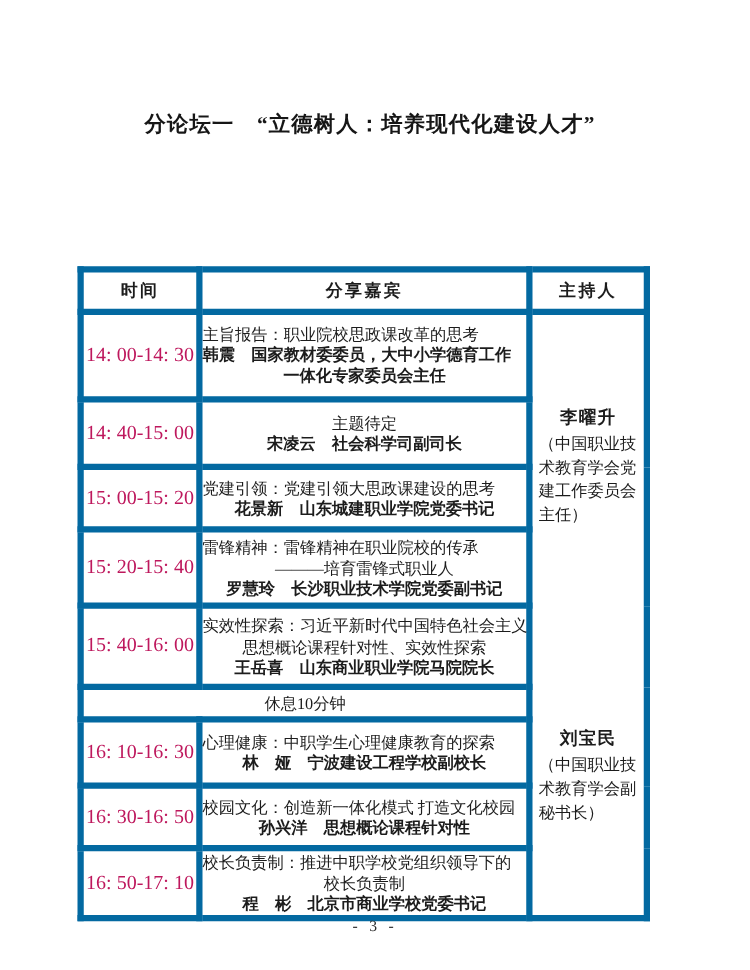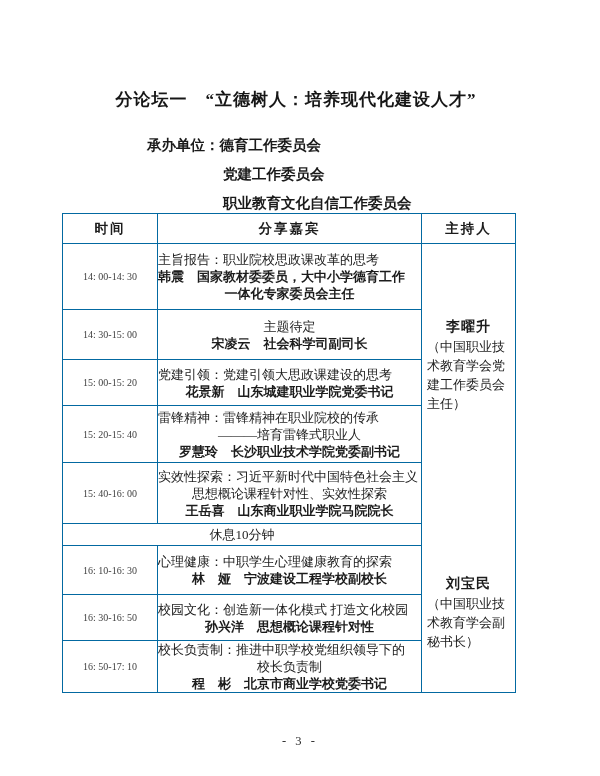--- a/index.html
+++ b/index.html
@@ -24,33 +24,33 @@
   .org-row.indent{margin-left:76px;}
 
   .schedule{
     position:absolute;top:213px;left:62px;
     border-collapse:collapse;table-layout:fixed;width:453px;
   }
   .schedule col.c-time{width:95px;}
   .schedule col.c-guest{width:264px;}
   .schedule col.c-host{width:94px;}
   .schedule th,.schedule td{
-    border:1px solid #0369a1;padding:0;vertical-align:middle;
+    border:5px solid #0369a1;padding:0;vertical-align:middle;
   }
   .schedule th{font-size:13.5px;font-weight:bold;height:29px;text-align:center;letter-spacing:2px;}
   tr.r1 td{height:65px;} tr.r2 td{height:49px;} tr.r3 td{height:45px;}
   tr.r4 td{height:56px;} tr.r5 td{height:60px;} tr.rbreak td{height:21px;}
   tr.r6 td{height:48px;} tr.r7 td{height:45px;} tr.r8 td{height:50px;}
 
   .time{
-    font-size:10px;text-align:center;white-space:nowrap;color:#404040;
+    font-size:16px;text-align:center;white-space:nowrap;color:#be185d;
   }
   .guest{padding:1px 3px;}
   .ln{font-size:13px;line-height:17px;text-align:left;white-space:nowrap;}
-  .ln.speaker{font-weight:bold;}
+  .ln.speaker{font-weight:bold;font-family:Liberation Mono, monospace;}
   .ln.center{text-align:center;}
 
   .break-cell{text-align:center;font-size:13px;margin-top:36px;}
 
   .host-cell{position:relative;vertical-align:top;}
   .host-block{position:absolute;left:0;width:100%;}
   .host-block.h1{top:73px;}
   .host-block.h2{top:330px;}
   .host-name{font-size:14px;font-weight:bold;text-align:center;line-height:20px;letter-spacing:1px;}
   .host-affil{
@@ -63,31 +63,20 @@
     text-align:center;font-size:12.5px;letter-spacing:3px;color:#2a2a2a;
   }
 </style>
 </head>
 <body>
 
 <div class="page">
 
   <h1 class="title">分论坛一　“立德树人：培养现代化建设人才”</h1>
 
-  <div class="organizers">
-    <div class="org-row">
-      <span class="org-label">承办单位：</span><span class="org-name">德育工作委员会</span>
-    </div>
-    <div class="org-row indent">
-      <span class="org-name">党建工作委员会</span>
-    </div>
-    <div class="org-row indent">
-      <span class="org-name">职业教育文化自信工作委员会</span>
-    </div>
-  </div>
 
   <table class="schedule">
     <colgroup>
         <col class="c-time">
         <col class="c-guest">
         <col class="c-host">
       </colgroup>
 
     <tbody>
         <tr class="hdr">
@@ -109,21 +98,21 @@
           <div class="host-affil">（中国职业技术教育学会党建工作委员会主任）</div>
         </div>
         <div class="host-block h2">
           <div class="host-name">刘宝民</div>
           <div class="host-affil">（中国职业技术教育学会副秘书长）</div>
         </div>
       </td>
     </tr>
 
     <tr class="r2">
-      <td class="time">14: 30-15: 00</td>
+      <td class="time">14: 40-15: 00</td>
       <td class="guest">
         <div class="ln topic center">主题待定</div>
         <div class="ln speaker center">宋凌云　社会科学司副司长</div>
       </td>
     </tr>
 
     <tr class="r3">
       <td class="time">15: 00-15: 20</td>
       <td class="guest">
         <div class="ln topic">党建引领：党建引领大思政课建设的思考</div>

